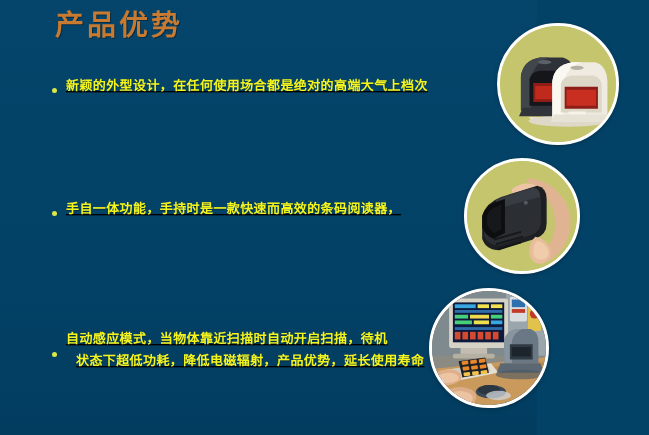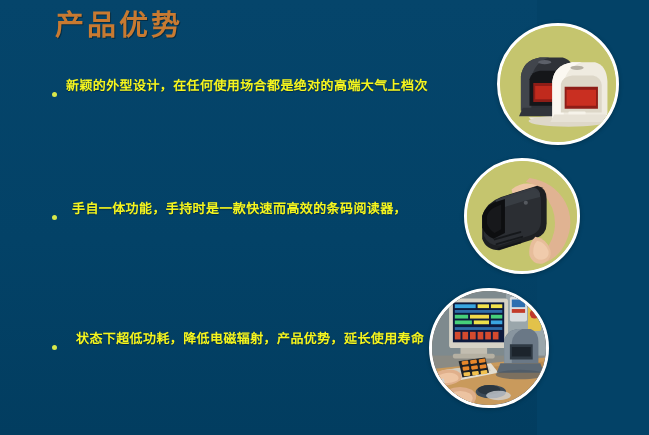--- a/index.html
+++ b/index.html
@@ -45,24 +45,25 @@
     left: 0;
     top: 0;
     width: 460px;
     height: 435px;
   }
   .bullet {
     position: absolute;
     left: 52px;
     width: 400px;
     display: flex;
-    align-items: flex-end;
+    align-items: center;
+    text-decoration: underline;
   }
   .bullet-1 { top: 75px; }
-  .bullet-2 { top: 198px; gap: 6px; }
+  .bullet-2 { top: 198px; }
   .bullet-3 { top: 328px; }
 
   .dot {
     flex: 0 0 auto;
     width: 5px;
     height: 5px;
     border-radius: 50%;
     background: #d8e84a;
     margin-top: 8px;
     margin-right: 9px;
@@ -125,20 +126,21 @@
     <div class="bullet bullet-2">
       <span class="dot"></span>
       <div class="bullet-text">
         <span>手自一体功能，手持时是一款快速而高效的条码阅读器，</span>
       </div>
     </div>
 
     <div class="bullet bullet-3">
       <span class="dot"></span>
       <div class="bullet-text">
+        <span>自动感应模式，当物体靠近扫描时自动开启扫描，待机</span>
         <span class="line2">状态下超低功耗，降低电磁辐射，产品优势，延长使用寿命</span>
       </div>
     </div>
 
   </div>
 
   <div class="photo" id="photo-1">
     <div class="inner">
       <svg class="svg-fill" viewBox="0 0 122 122" preserveAspectRatio="xMidYMid slice">
         <rect x="0" y="0" width="122" height="122" fill="#c5c56e"></rect>

